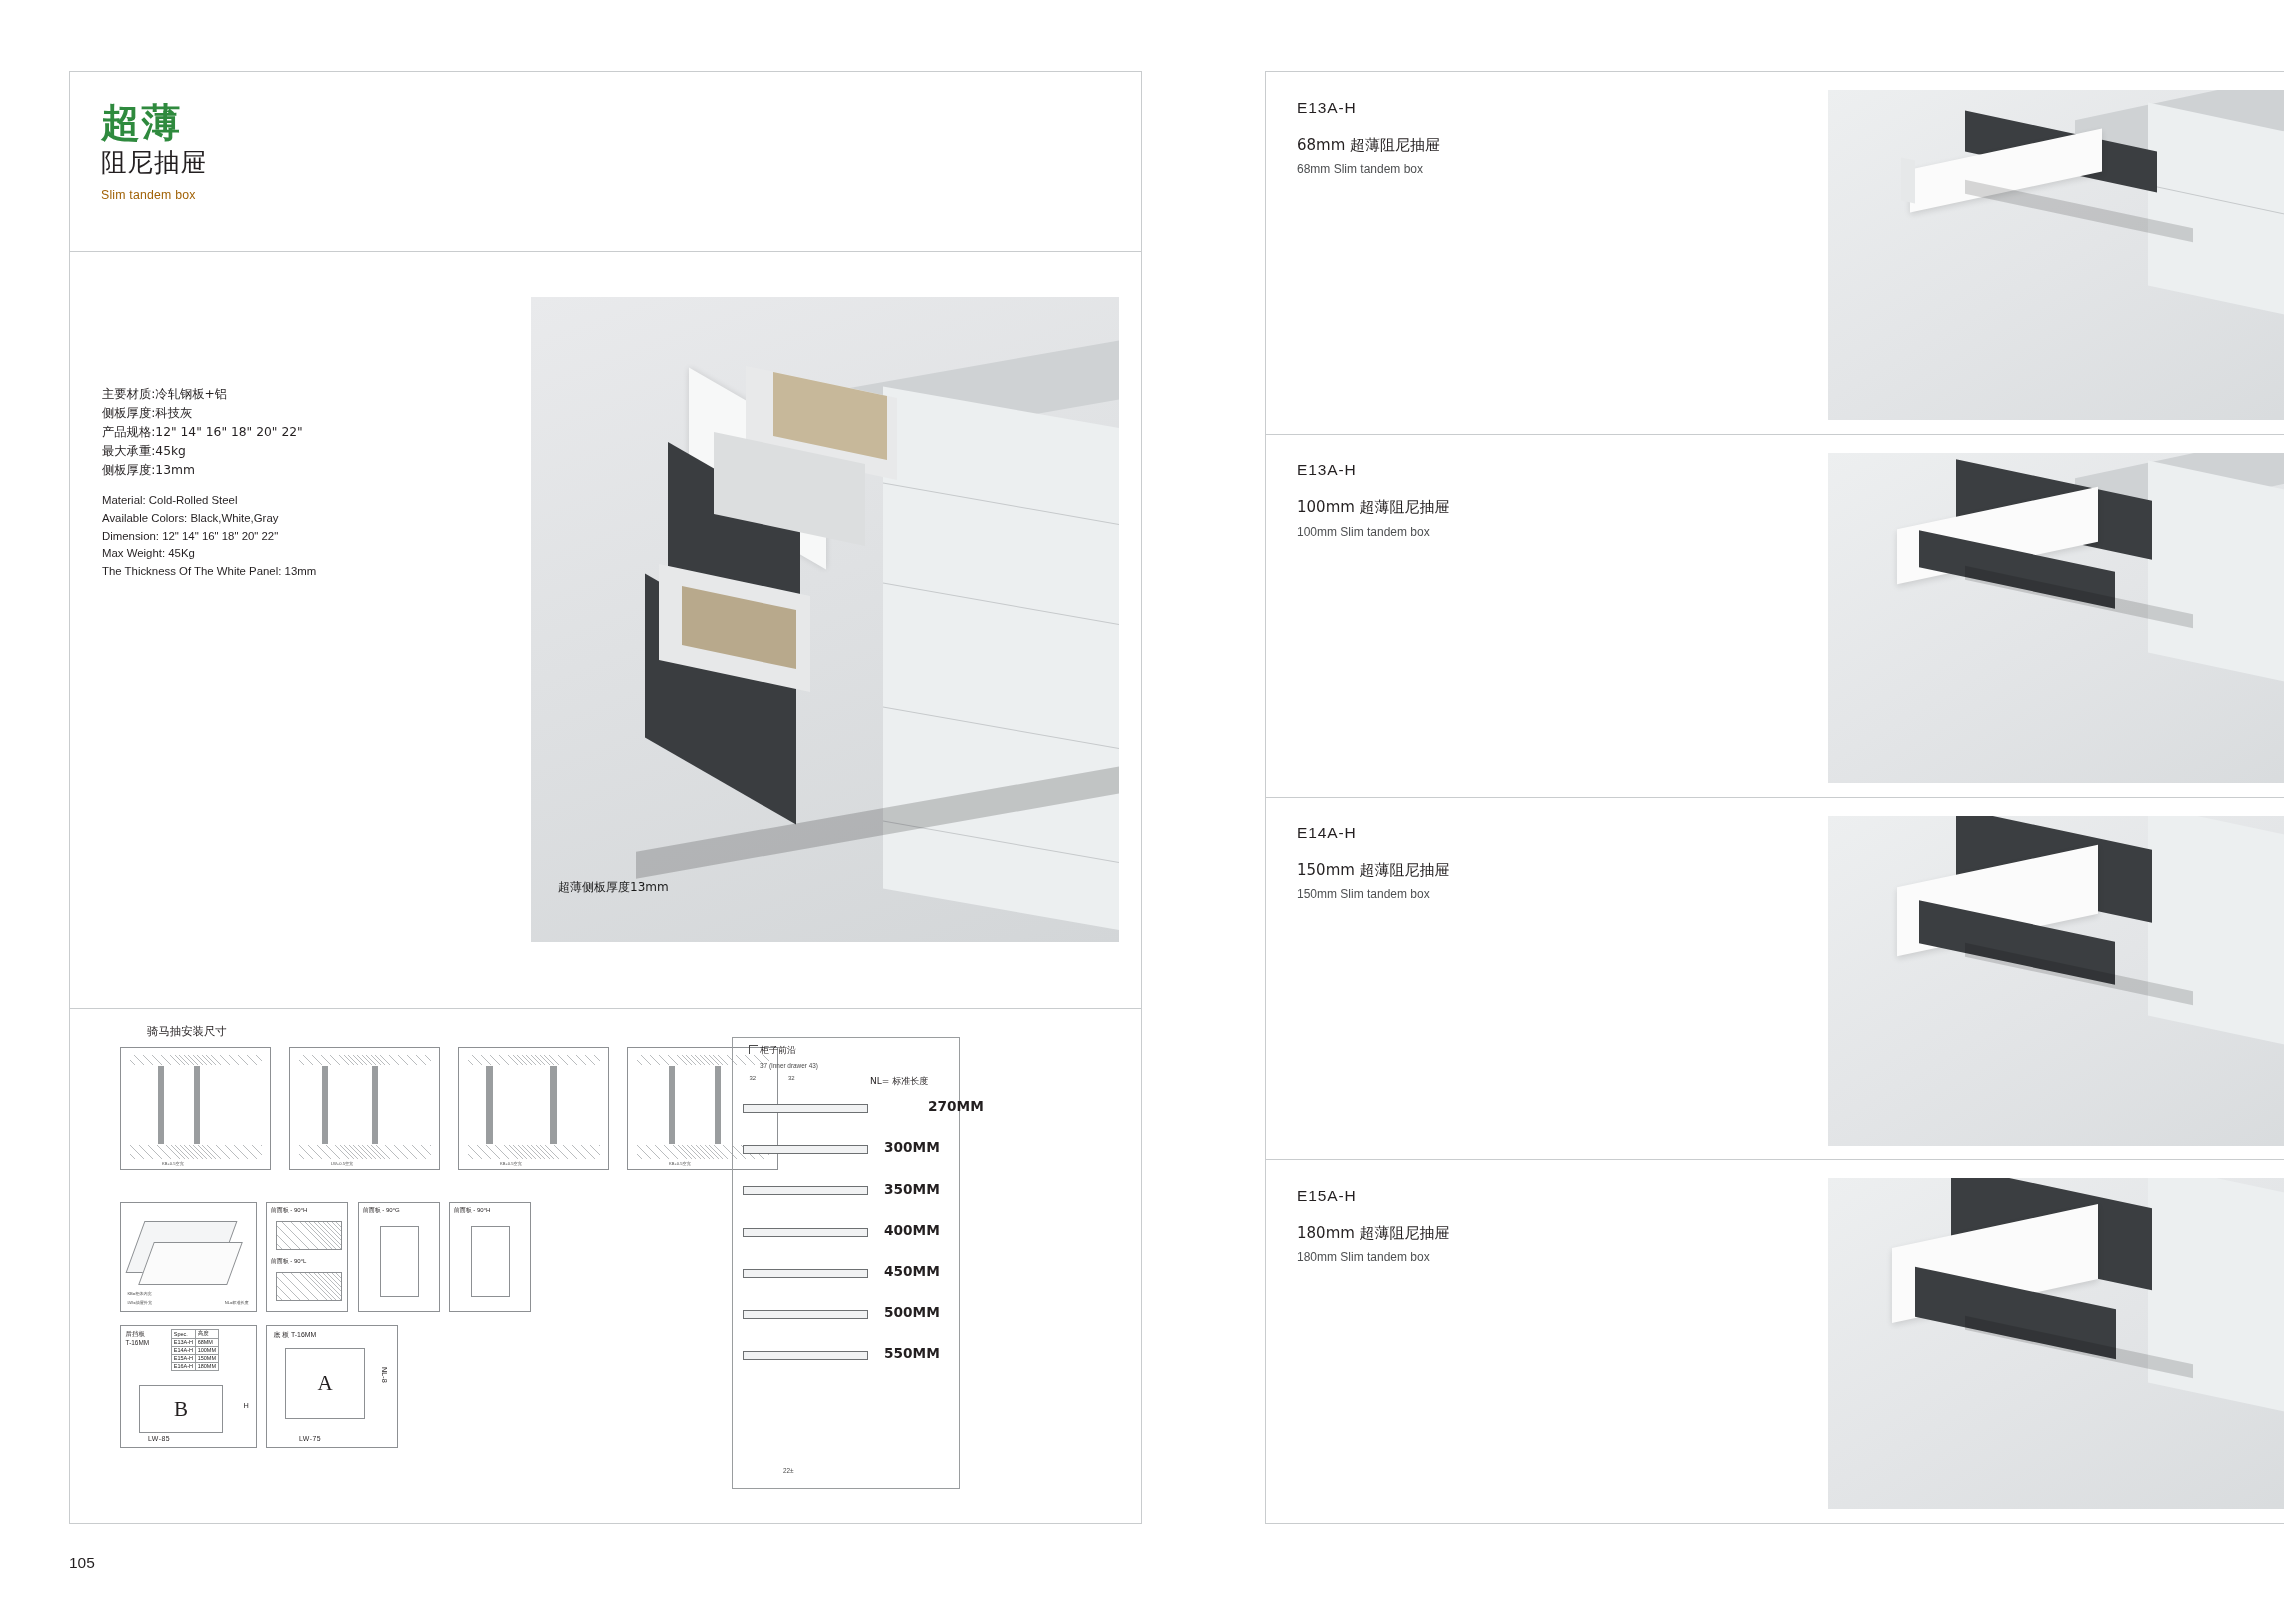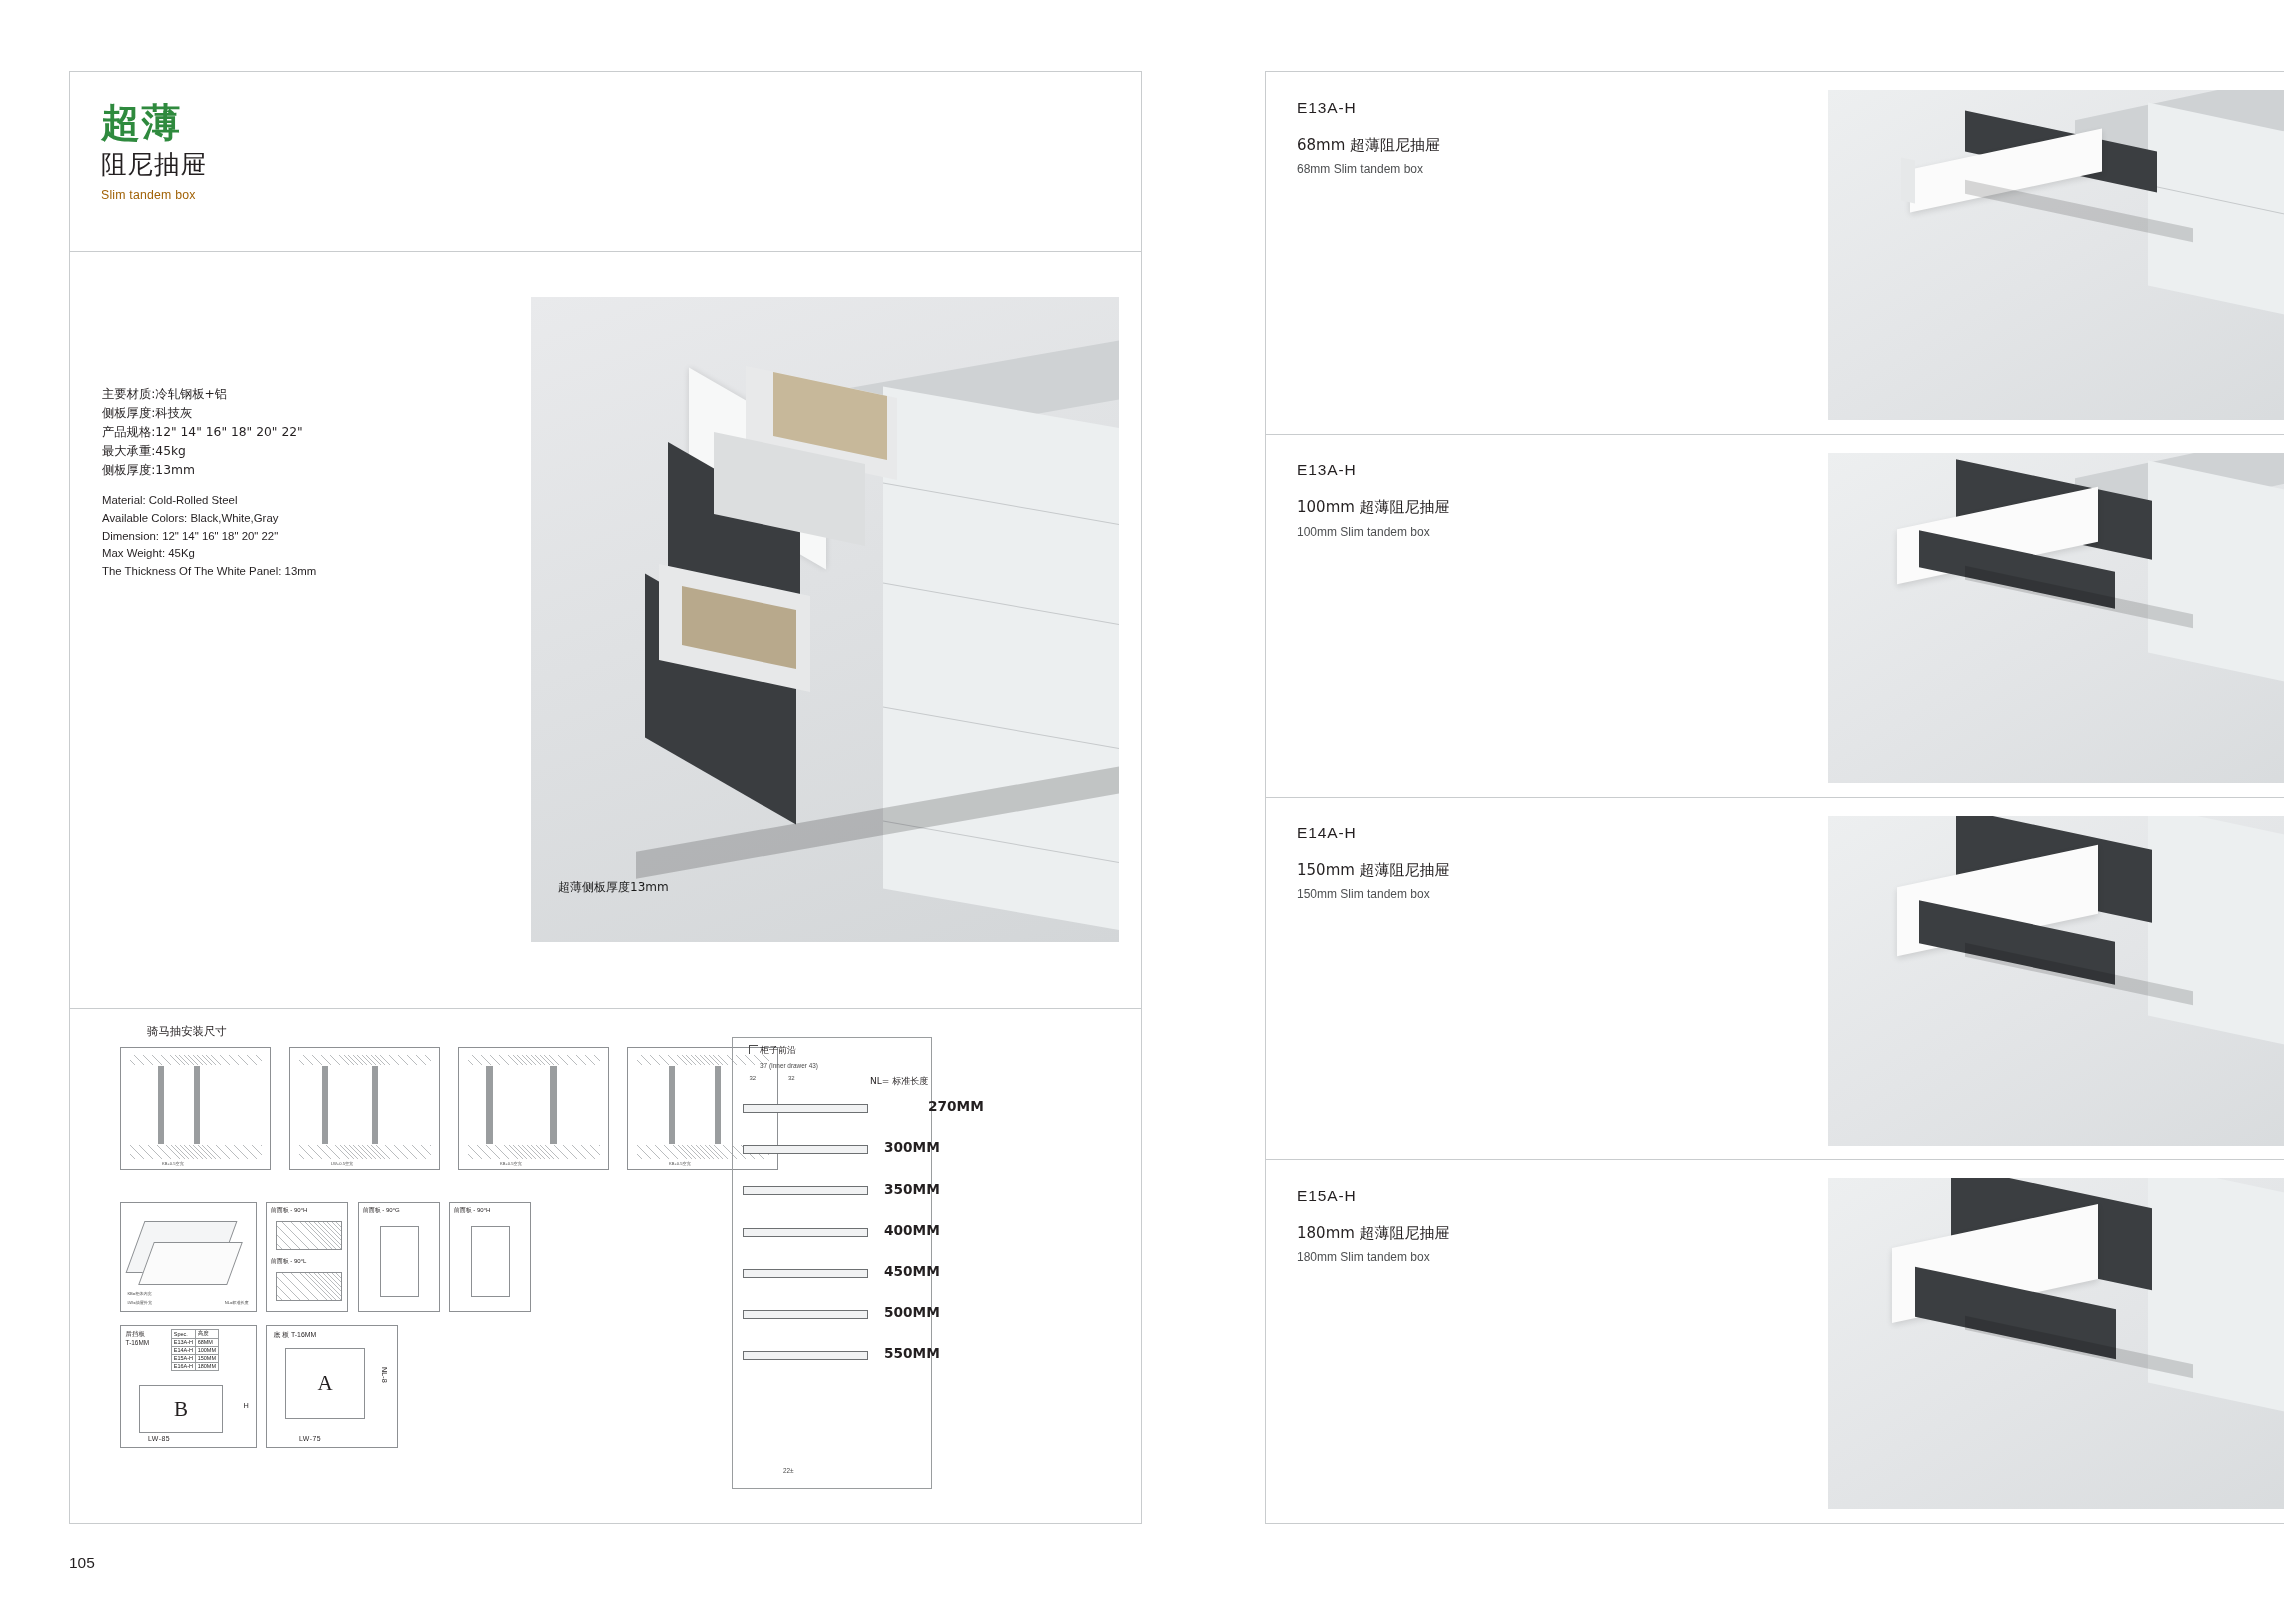--- a/index.html
+++ b/index.html
@@ -48,21 +48,21 @@
   }
   .title-cn {
     font-family: "DejaVu Sans", sans-serif;
     font-size: 39px;
     font-weight: bold;
     color: #2f8a3e;
     letter-spacing: 1.4px;
     line-height: 1.0;
   }
   .title-cn2 {
-    font-family: Liberation Serif, serif;
+    font-family: Liberation Mono, monospace;
     font-size: 25.6px;
     color: #231f20;
     margin-top: 10px;
     letter-spacing: 0.9px;
     line-height: 1.0;
   }
   .title-en {
     font-size: 12.3px;
     color: #a16207;
     margin-top: 10px;
@@ -176,21 +176,21 @@
     box-sizing: border-box;
     background: #fff;
   }
   .hatch {
     background-image: repeating-linear-gradient(45deg, #b9bcbe 0 0.5px, transparent 0.5px 3.2px);
   }
   .nl-panel {
     position: absolute;
     left: 662px;
     top: 27px;
-    width: 200px;
+    width: 228px;
     height: 452px;
     border: 0.5px solid #9a9d9f;
     box-sizing: border-box;
   }
   .nl-row {
     position: absolute;
     left: 10px;
     width: 123px;
     height: 7.3px;
     border: 0.5px solid #6d7072;

